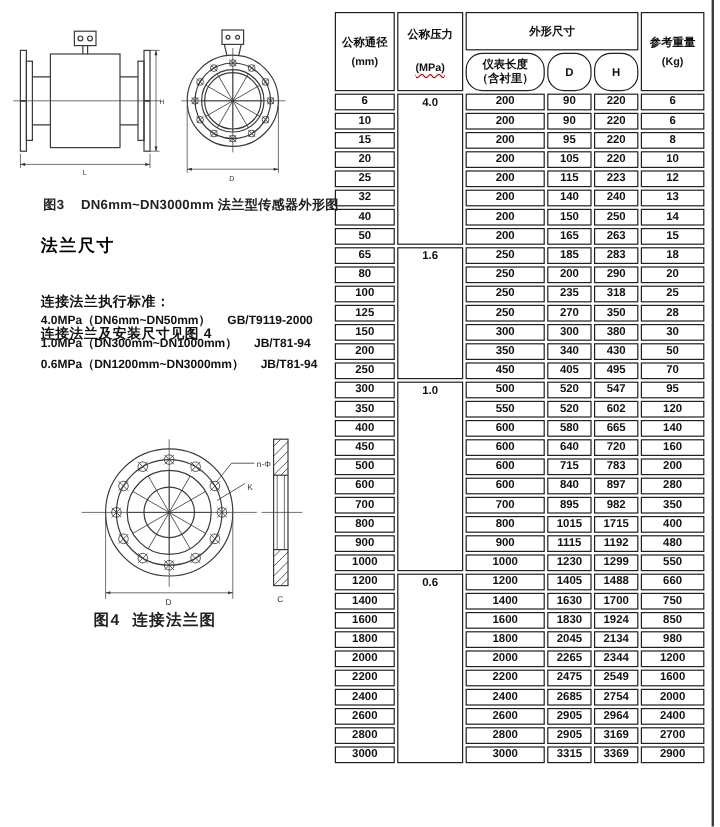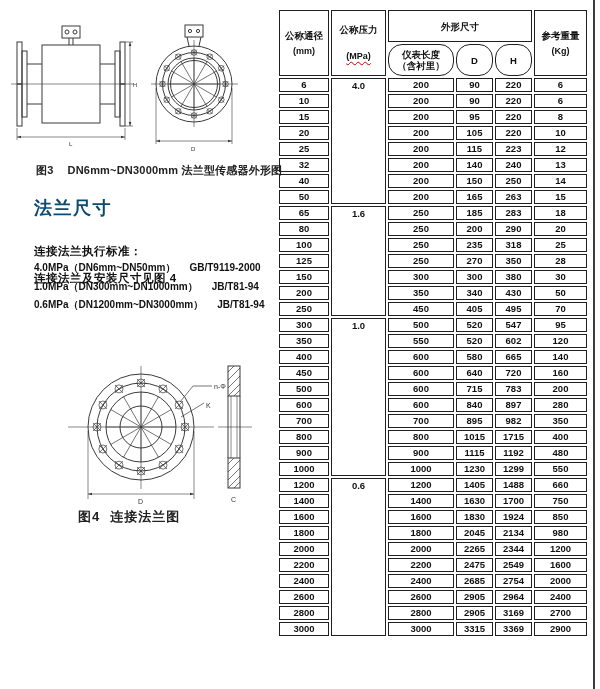--- a/index.html
+++ b/index.html
@@ -7,21 +7,21 @@
     position:relative;width:600px;height:689px;background:#fff;
     font-family:"Liberation Sans","DejaVu Sans",sans-serif;color:#111;overflow:hidden;
   }
   
   .abs{position:absolute;}
   .fig-caption{font-weight:bold;color:#222;white-space:nowrap;}
   .cap3{left:36px;top:163px;font-size:11px;letter-spacing:.2px;}
   .cap3 .cap-label{margin-right:14px;}
   .cap4{left:78px;top:508px;font-size:13px;letter-spacing:1px;}
   .cap4 .cap-label{margin-right:10px;text-align:right;}
-  .section-heading{left:34px;top:196px;font-size:18px;font-weight:bold;letter-spacing:1.5px;color:#0c4a6e;}
+  .section-heading{left:34px;top:196px;font-size:14px;font-weight:bold;letter-spacing:1.5px;color:#000000;}
   .sub-line{left:34px;font-size:11.5px;font-weight:bold;letter-spacing:.5px;white-space:nowrap;}
   .line1{top:226px;margin-top:45px;}
   .line2{top:244px;}
   .standards{left:34px;top:261px;font-size:10px;font-weight:bold;}
   .standard-row{height:18.5px;line-height:13px;white-space:nowrap;}
   .std-code{margin-left:14px;}
   svg text{font-family:"Liberation Sans","DejaVu Sans",sans-serif;fill:#333;}
   
   .table-wrap{left:277px;top:8px;}
   table{border-collapse:separate;border-spacing:2px;table-layout:fixed;width:312px;}

